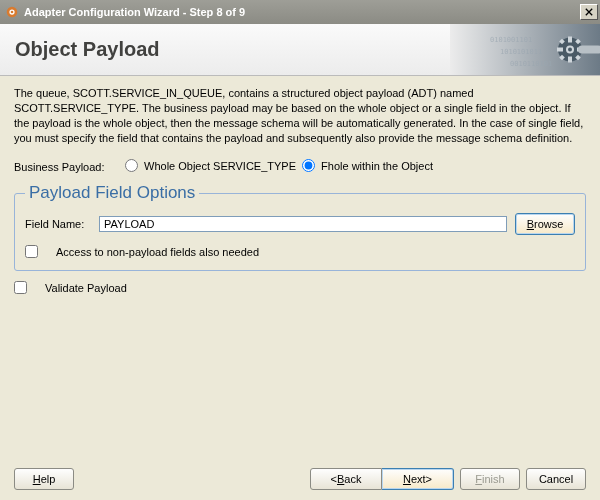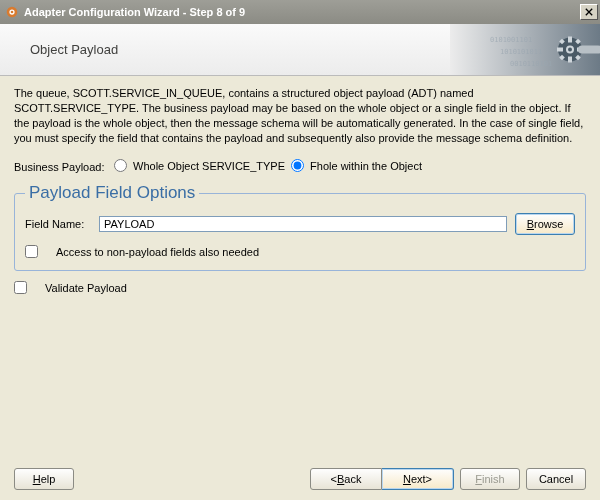--- a/index.html
+++ b/index.html
@@ -45,23 +45,23 @@
   .header {
     height: 52px;
     background: linear-gradient(to bottom, #fafafa, #ececec);
     border-bottom: 1px solid #bbb;
     display: flex;
     align-items: center;
     padding: 0 14px;
     position: relative;
   }
   .header h1 {
-    margin: 16px;
-    font-size: 13px;
-    font-weight: normal;
+    margin: 1px;
+    font-size: 20px;
+    font-weight: bold;
     color: #41413f;
   }
   .header .decor {
     position: absolute;
     right: 0; top: 0; bottom: 0;
     width: 150px;
     overflow: hidden;
     text-decoration: underline;
   }
   .header .decor svg { width: 100%; height: 100%; }
@@ -69,20 +69,21 @@
     padding: 10px 14px 0 14px;
   }
   .desc {
     line-height: 1.35;
     margin-bottom: 14px;
   }
   .row {
     display: flex;
     align-items: flex-start;
     margin-bottom: 6px;
+    gap: 11px;
   }
   .row .label {
     width: 100px;
     padding-top: 2px;
   }
   .radios { display: flex; flex-direction: row; gap: 6px; }
   .radio-opt { display: flex; align-items: center; gap: 4px; }
   .radio-opt input { margin: 0 2px 0 0; }
   fieldset.payload-opts {
     border: 1px solid #98b4d9;

